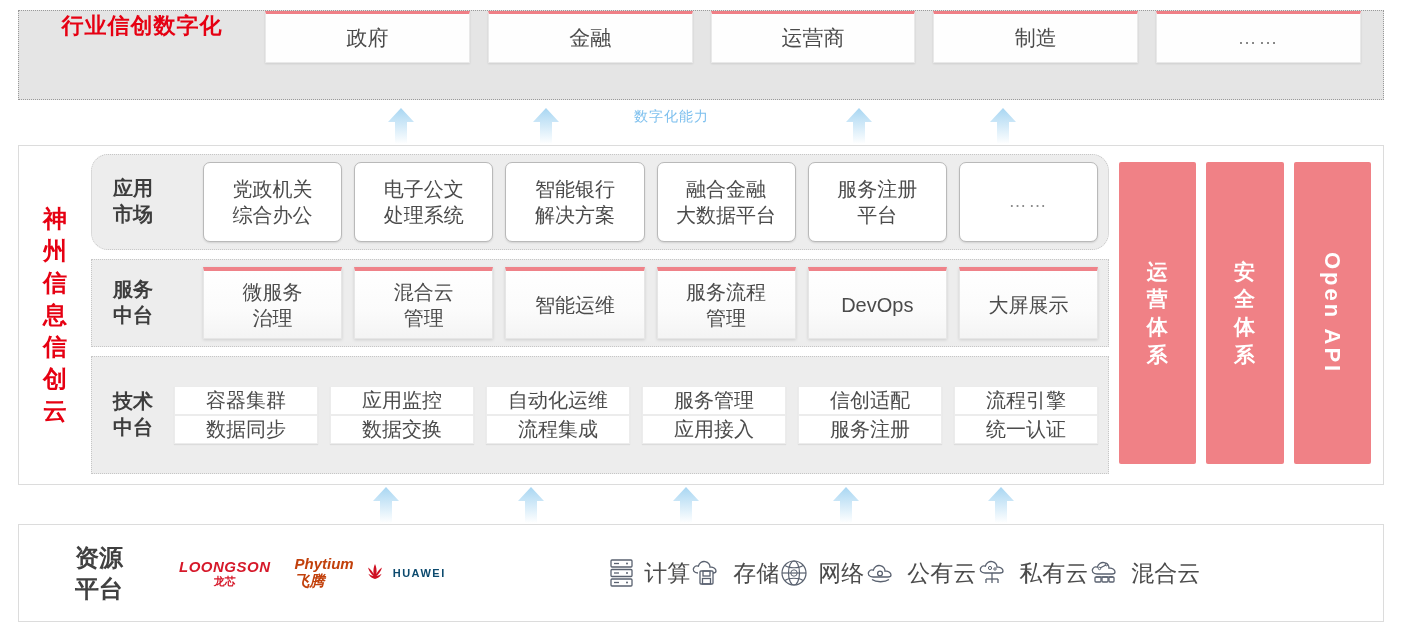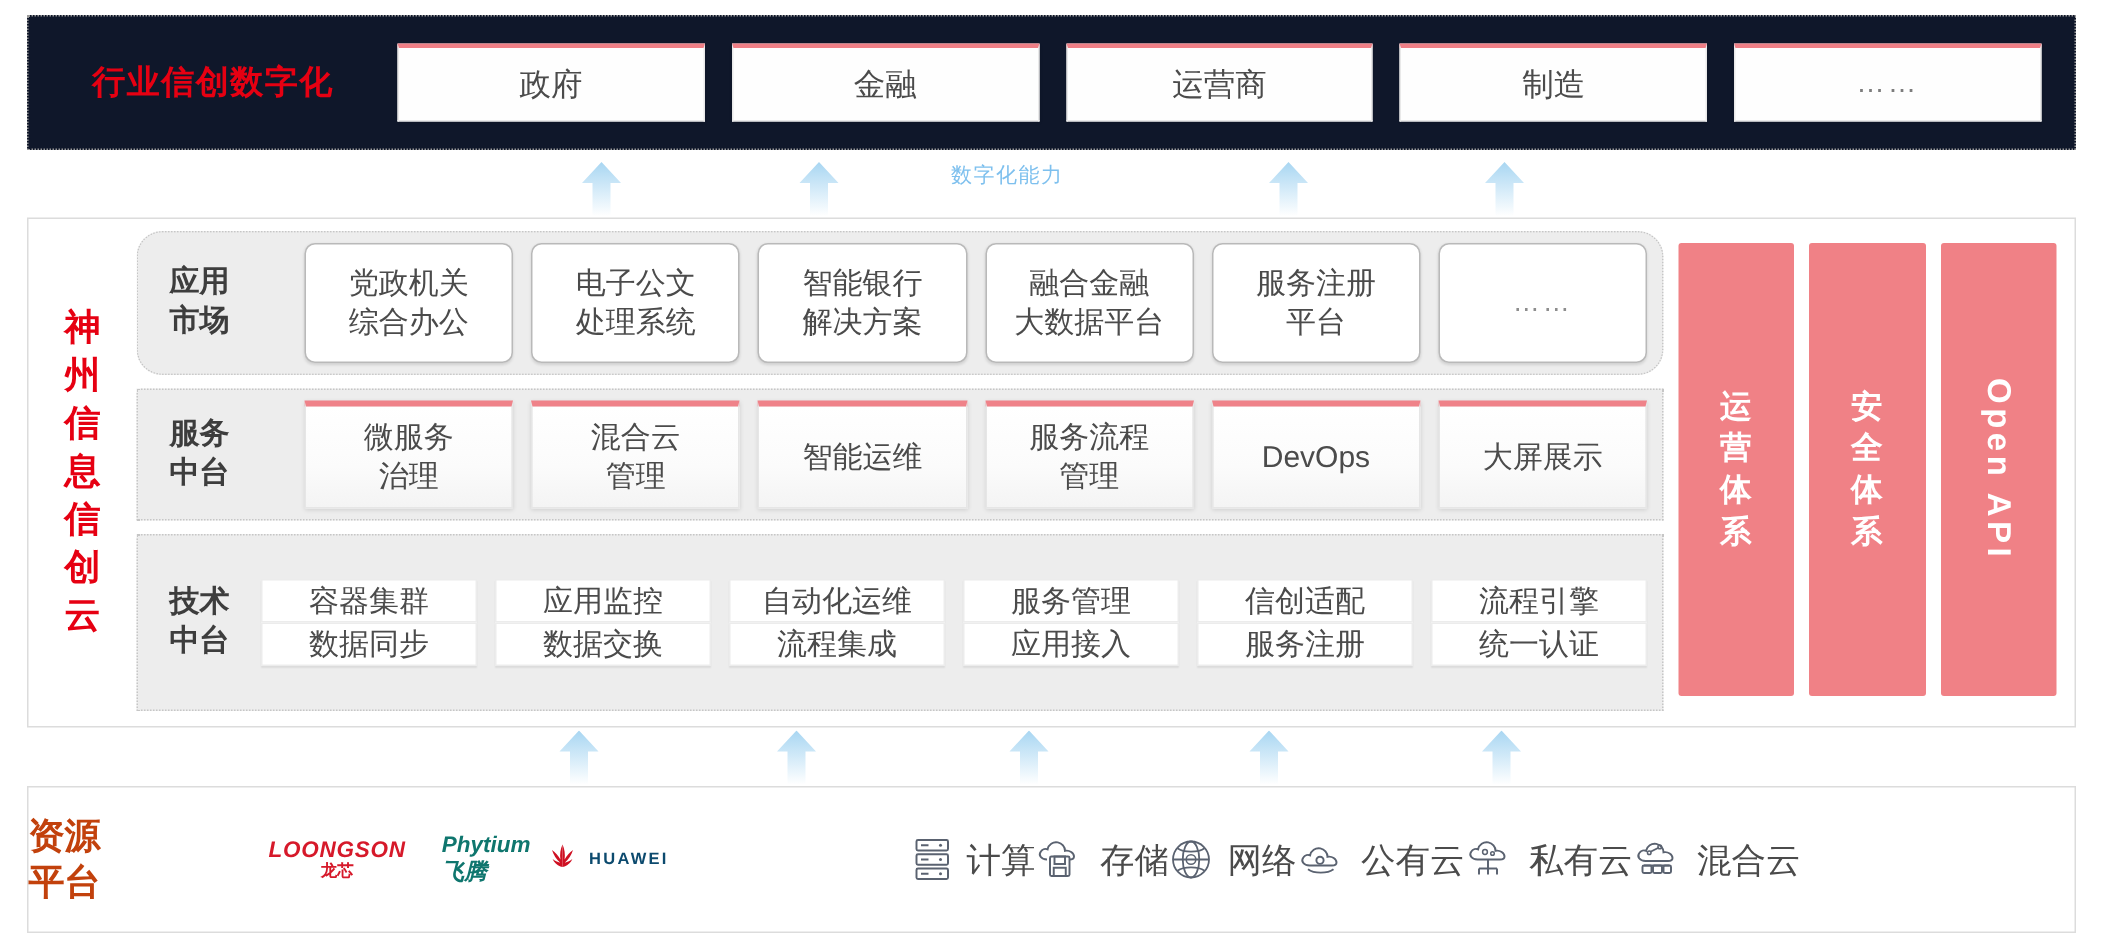--- a/index.html
+++ b/index.html
@@ -8,22 +8,22 @@
     background: #ffffff;
     font-family: "Liberation Sans", "DejaVu Sans", sans-serif;
     overflow: hidden;
   }
   .page { position: relative; width: 1402px; height: 632px; background:#fff; }
 
   
   .industry-band {
     position: absolute; left: 18px; top: 10px; width: 1366px; height: 90px;
     border: 1px dotted #9a9a9a;
-    display: flex; align-items: center;
-    background:#0f172a;
+    display: flex; 
+    background:#e5e5e5;
   }
   .industry-title {
     color: #e60012; font-weight: bold; font-size: 22px;
     width: 246px; text-align: center; letter-spacing: 1px;
     flex: 0 0 246px;
   }
   .industry-items { display: flex; flex: 1; gap: 18px; padding-right: 22px; }
   .industry-card {
     flex: 1 1 0; height: 52px;
     background: #fefefe;
@@ -127,37 +127,37 @@
     position: absolute; left: 18px; top: 487px; width: 1366px; height: 36px;
   }
 
   
   .resource-box {
     position: absolute; left: 18px; top: 524px; width: 1366px; height: 98px;
     border: 1px solid #dcdcdc; background:#fff;
     display:flex; align-items:center;
   }
   .res-title {
-    flex: 0 0 160px; text-align:left;
-    color:#c2410c; font-weight:bold; font-size: 24px; line-height:1.3;
+    flex: 0 0 160px; text-align:center;
+    color:#404040; font-weight:bold; font-size: 24px; line-height:1.3;
   }
   .res-title span { display:block; }
 
   .vendor-logos {
     flex: 0 0 250px; display:flex; flex-direction:row;
     align-items:center; justify-content:center; gap: 10px;
   }
   .vendor-row { display:flex; align-items:center; justify-content:center; gap: 24px; }
   .logo-loongson { display:flex; flex-direction:column; align-items:center; line-height:1; }
   .logo-loongson .ls-en {
     font-weight:bold; font-style: italic; font-size: 15px; color:#d6192a;
     letter-spacing: .5px;
   }
   .logo-loongson .ls-cn { font-size: 11px; color:#d6192a; font-weight:bold; margin-top:2px; }
-  .logo-phytium { font-weight:bold; font-size: 15px; color:#0f766e; font-style: italic; }
+  .logo-phytium { font-weight:bold; font-size: 15px; color:#c2410c; font-style: italic; }
   .logo-huawei { display:flex; align-items:center; gap:7px; }
   .logo-huawei .hw-word { font-weight:bold; font-size: 11px; color:#0c4a6e; letter-spacing:1.5px; }
 
   .res-items { flex:1; display:flex; align-items:center; justify-content:center; padding-right: 20px; }
   .res-item { display:flex; align-items:center; gap: 9px; }
   .res-item .ri-label { font-size: 23px; color:#4b4b4b; }
   .res-item .ri-icon { display:flex; align-items:center; justify-content:center; }
 </style>
 </head>
 <body>

